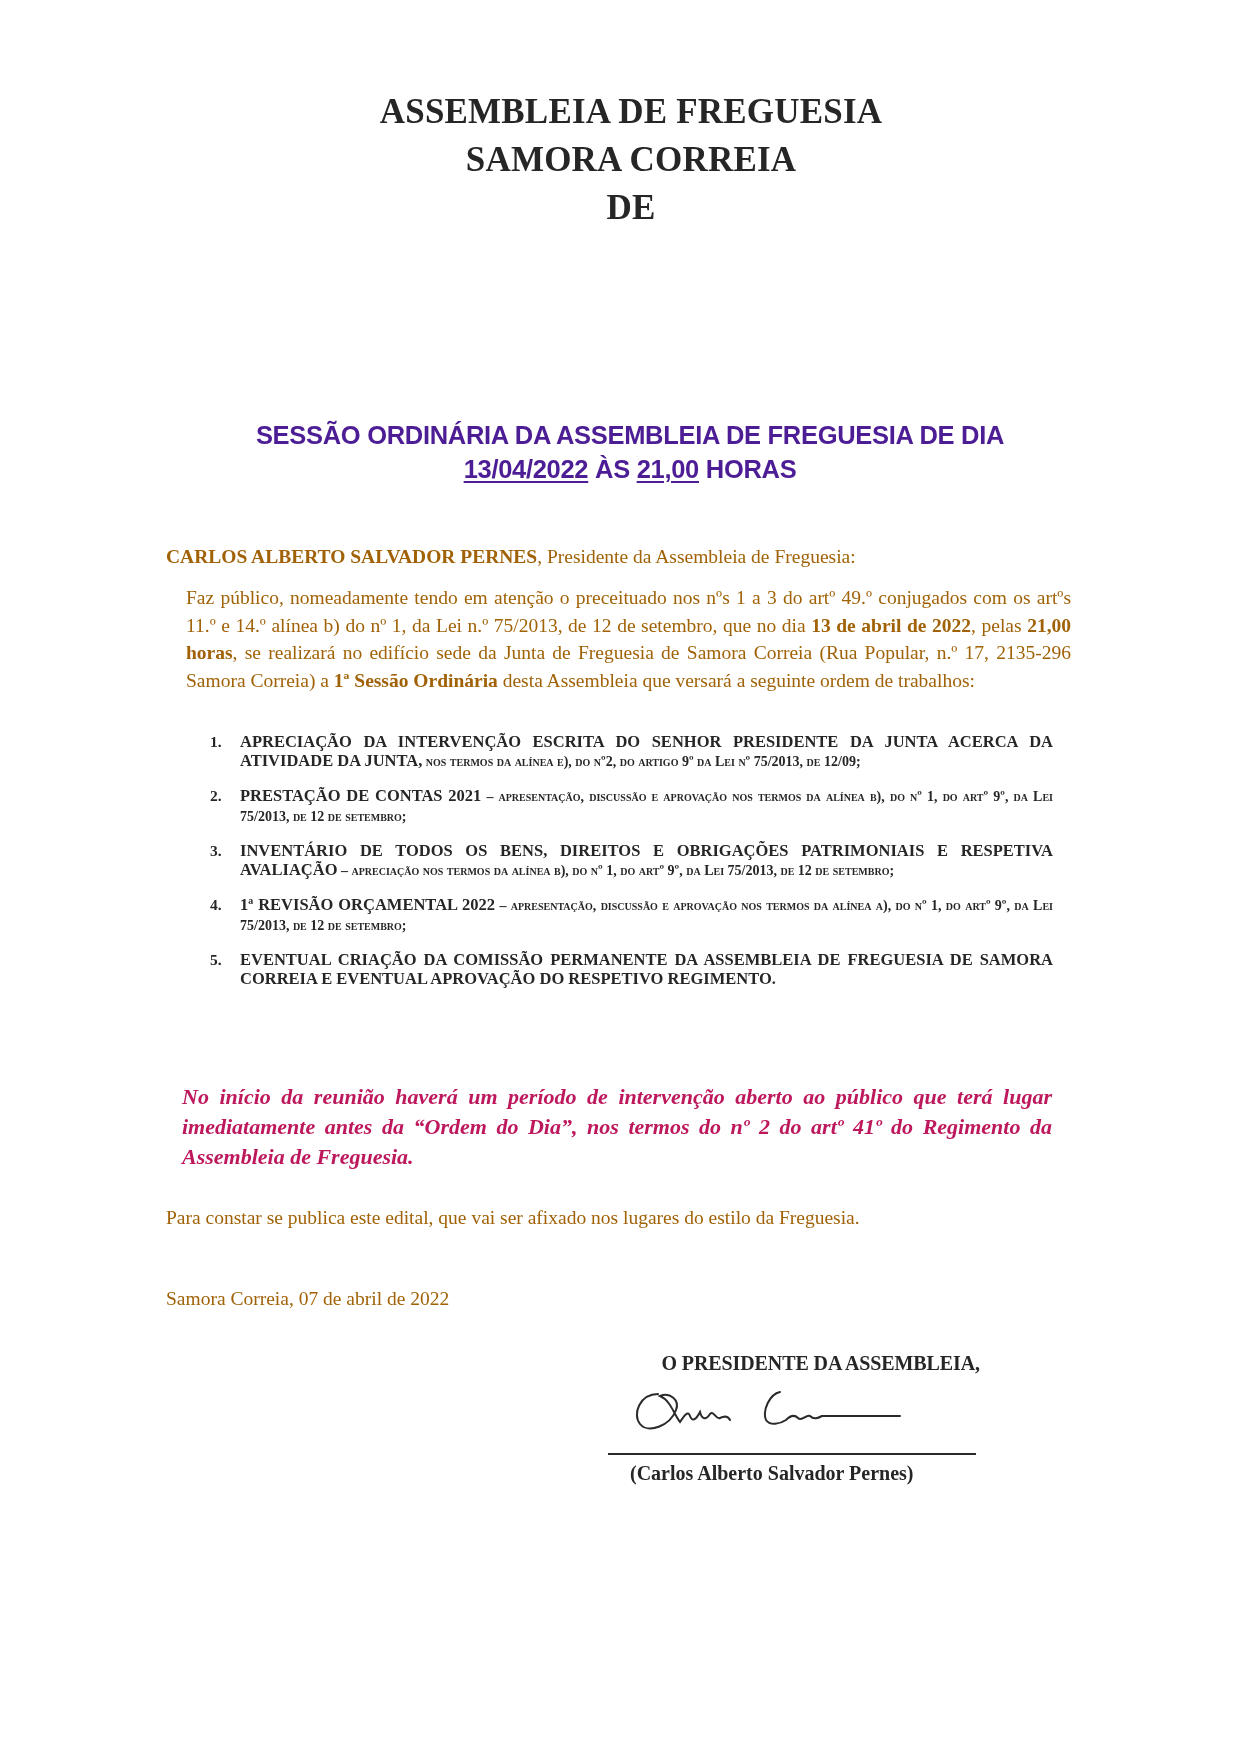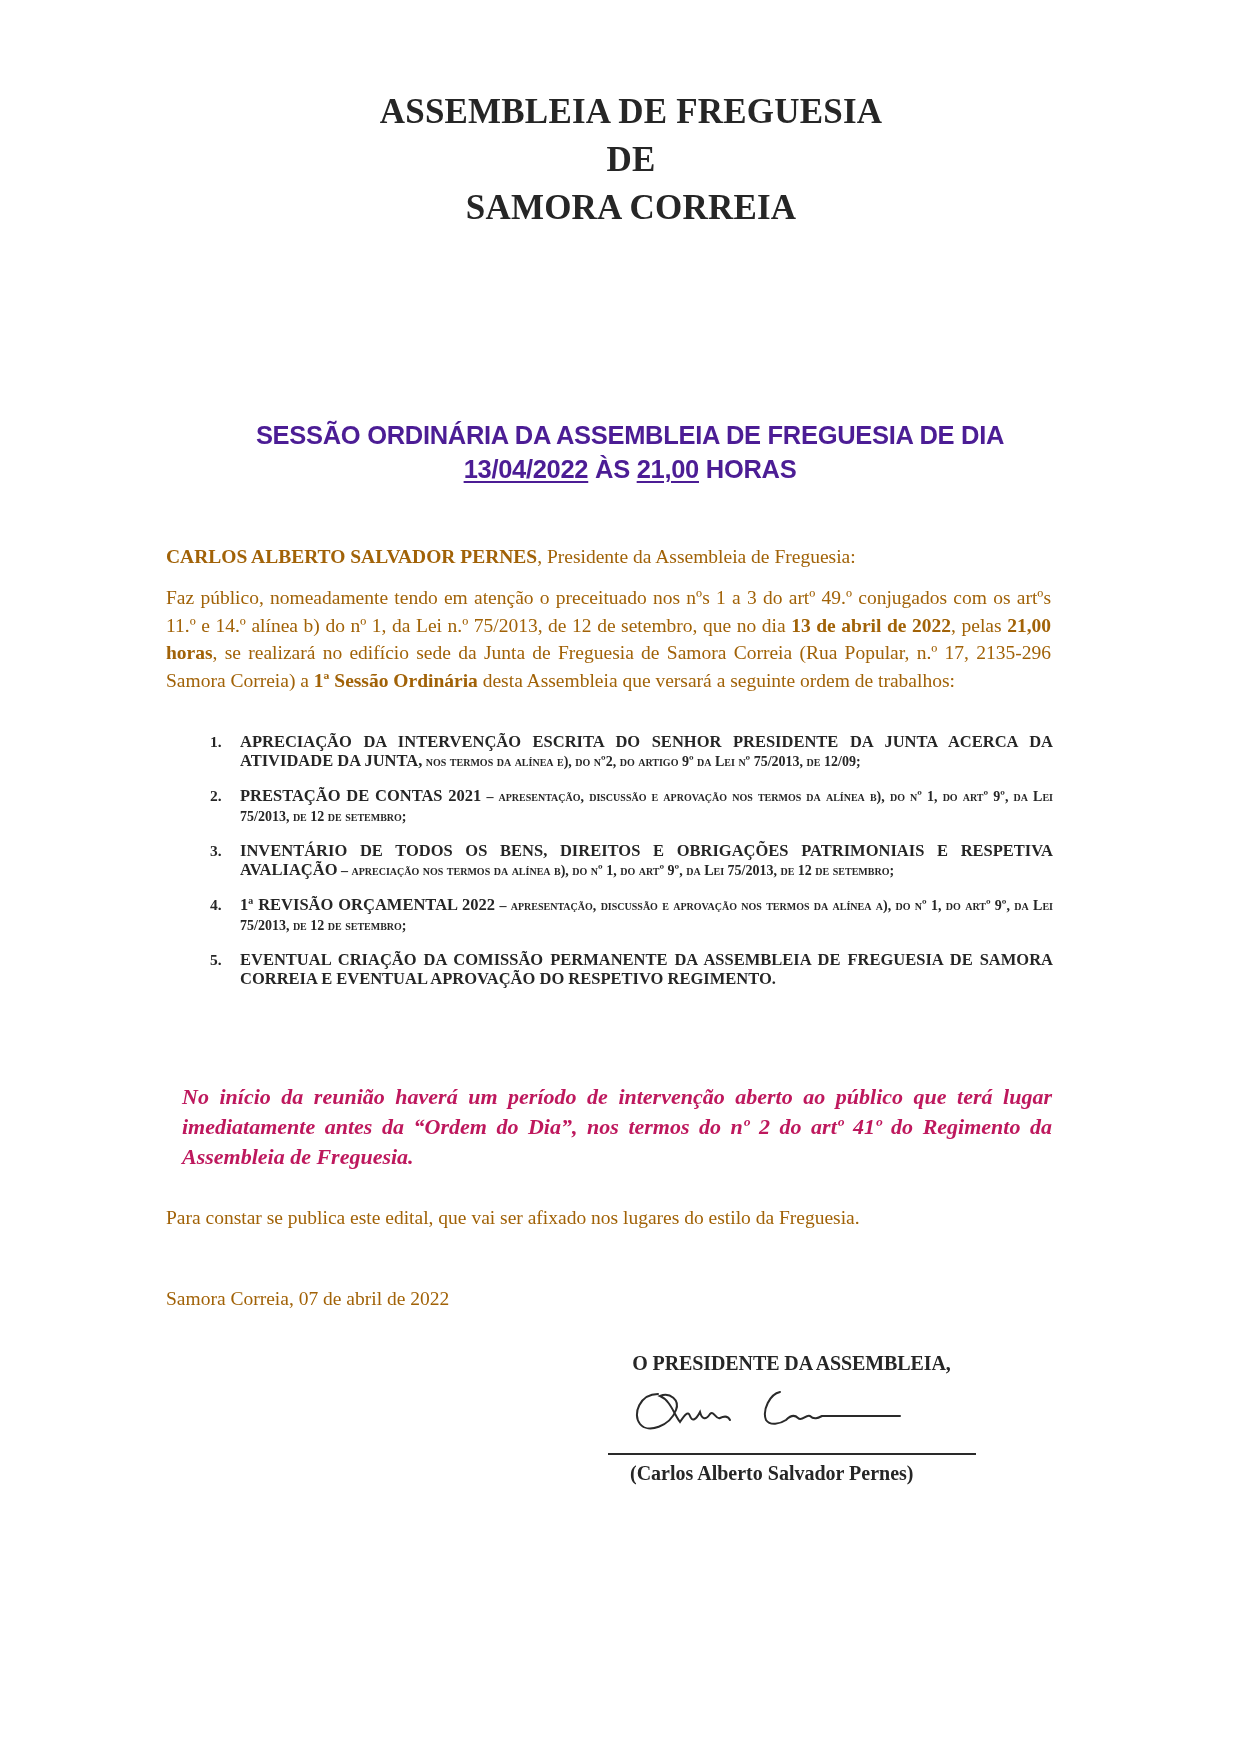--- a/index.html
+++ b/index.html
@@ -77,21 +77,21 @@
     .body-text {
       position: absolute;
       left: 166px;
       width: 885px;
       font-family: "Liberation Serif", serif;
       font-size: 19.5px;
       line-height: 27.5px;
       color: #a16207;
     }
     .intro { top: 543px; }
-    .faz { top: 584px; text-align: justify; }
+    .faz { top: 584px; text-align: justify; margin-left: 20px; }
     .faz b { font-weight: bold; }
 
     
     .agenda {
       position: absolute;
       left: 210px;
       top: 733px;
       width: 843px;
       margin: 0;
       padding: 0;
@@ -142,21 +142,21 @@
       left: 600px;
       top: 1350px;
       width: 380px;
       font-family: "Liberation Serif", serif;
       color: #262626;
     }
     .sign-title {
       font-weight: bold;
       font-size: 20px;
       line-height: 26px;
-      text-align: center;
+      text-align: right;
       margin-left: 3px;
       letter-spacing: -0.1px;
     }
     .signature {
       position: absolute;
       left: 30px;
       top: 30px;
       width: 300px;
       height: 60px;
     }
@@ -178,22 +178,22 @@
       white-space: nowrap;
     }
   </style>
 </head>
 <body>
 
 <div class="page">
 
   <div class="header">
     <div>ASSEMBLEIA DE FREGUESIA</div>
+    <div>SAMORA CORREIA</div>
     <div>DE</div>
-    <div>SAMORA CORREIA</div>
   </div>
 
 
   <div class="session-title">
     <div>SESSÃO ORDINÁRIA DA ASSEMBLEIA DE FREGUESIA DE DIA</div>
     <div>
       <span class="u">13/04/2022</span>
       <span>ÀS</span>
       <span class="u">21,00</span>
       <span>HORAS</span>

